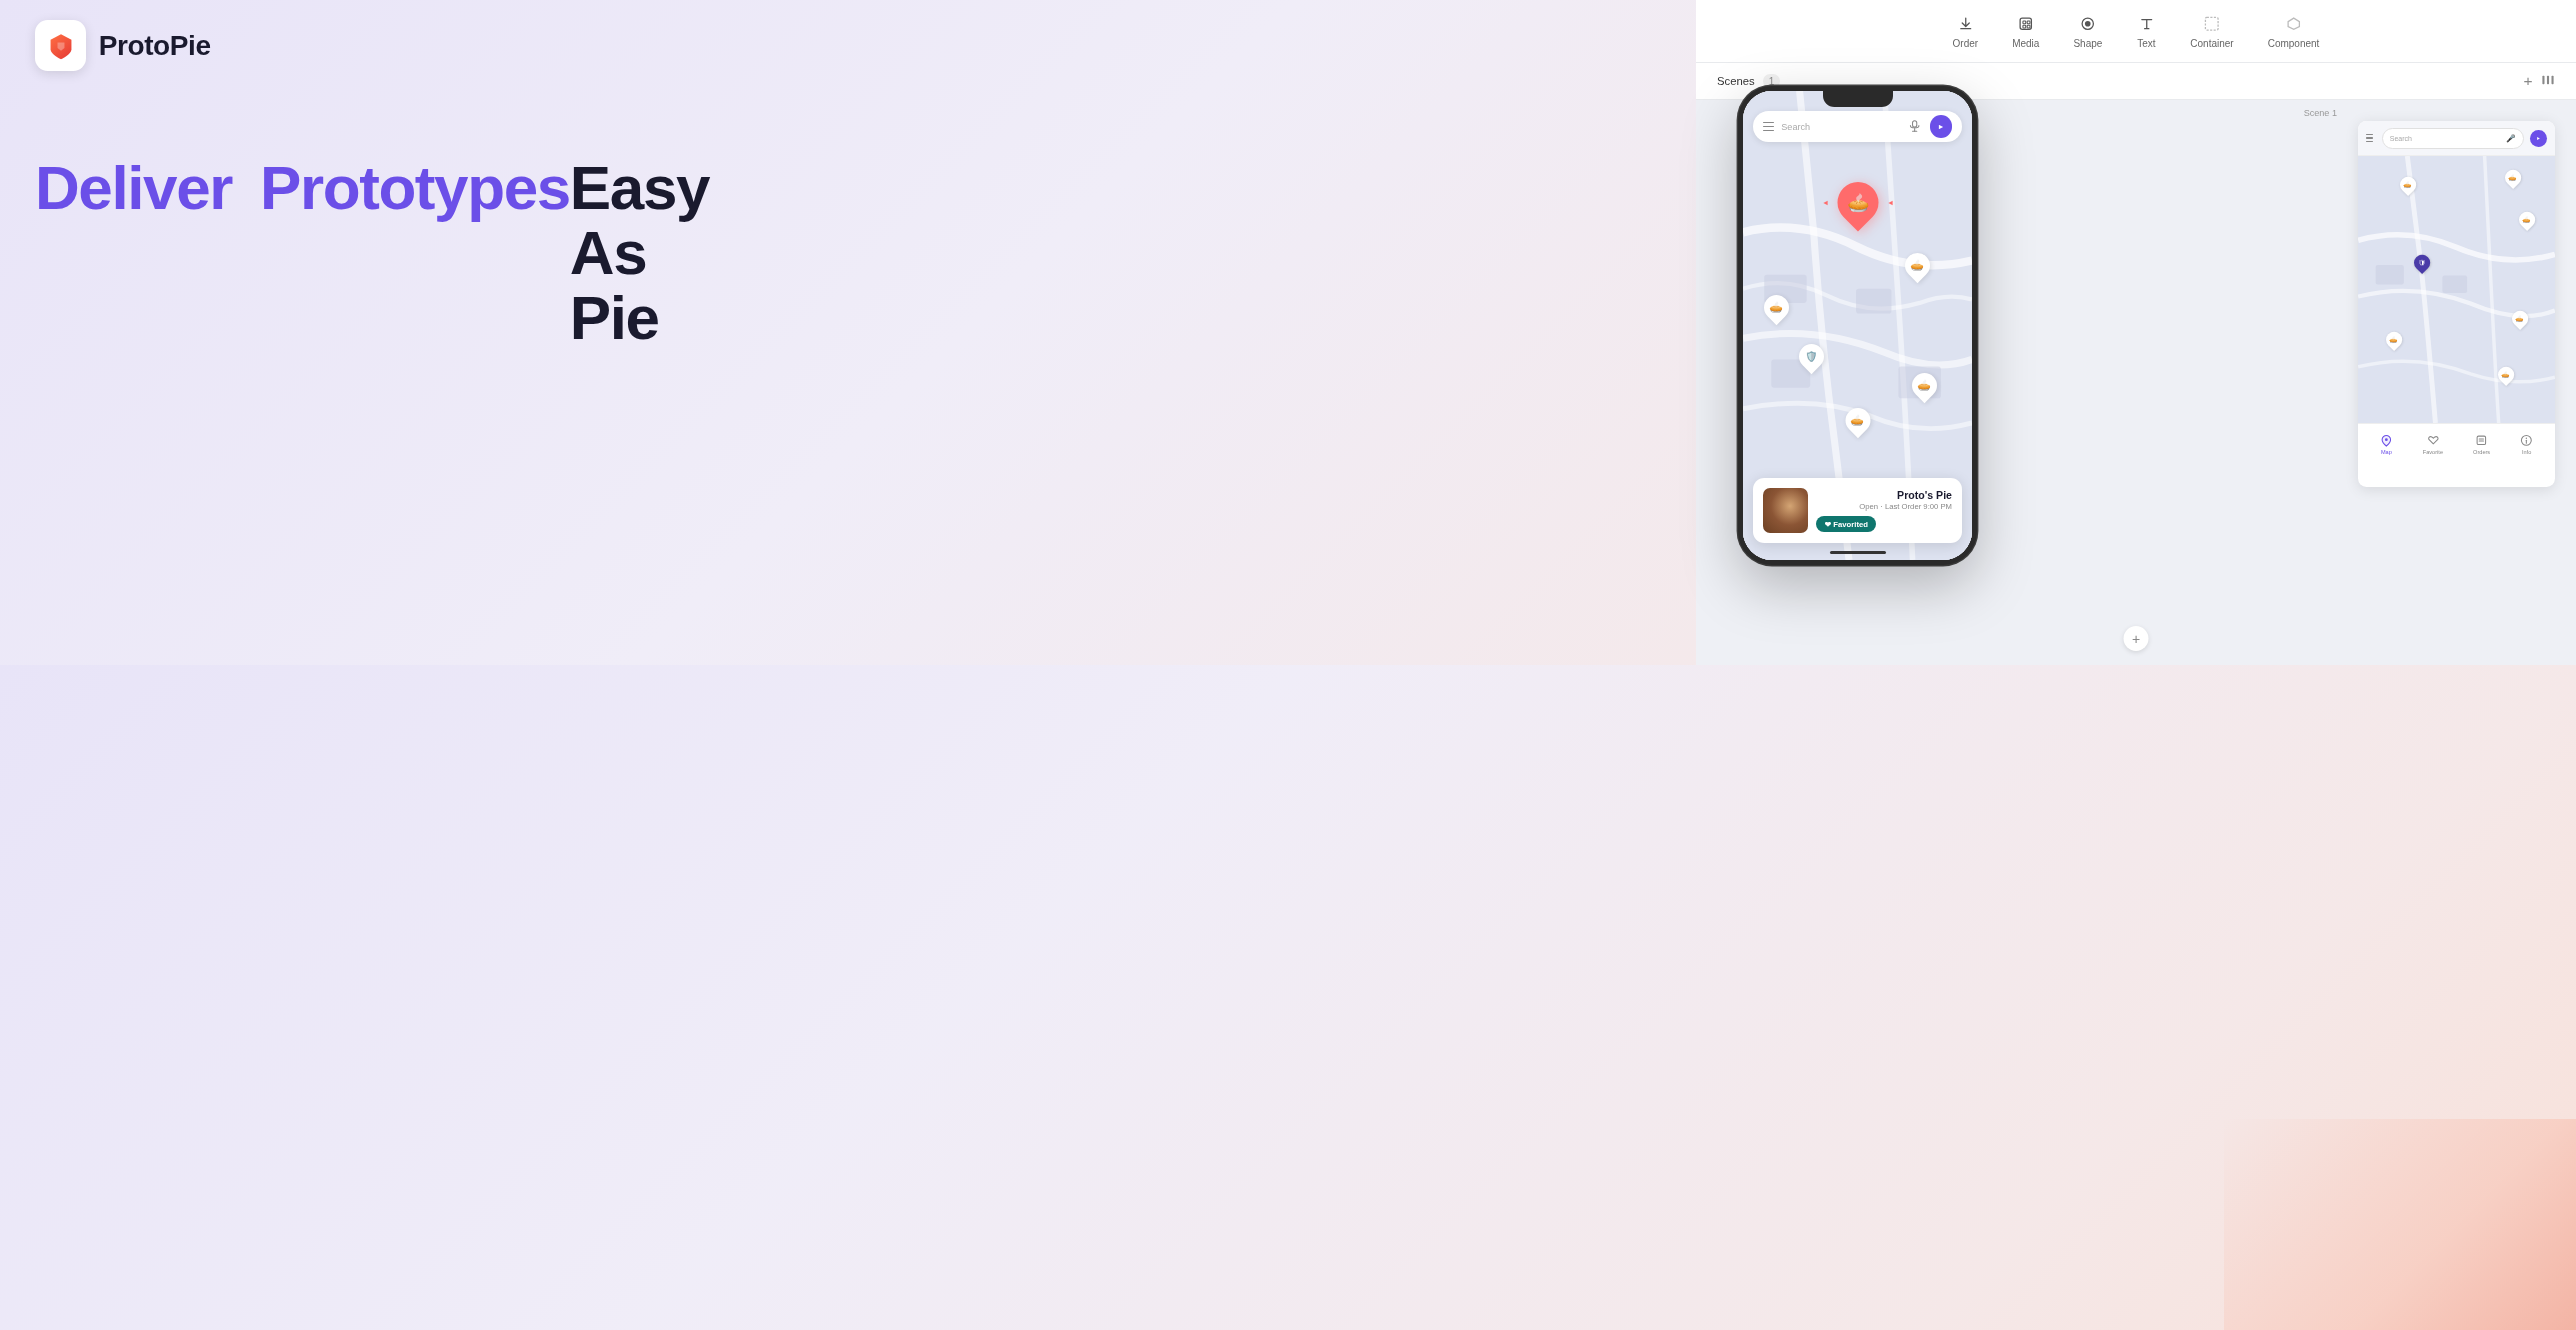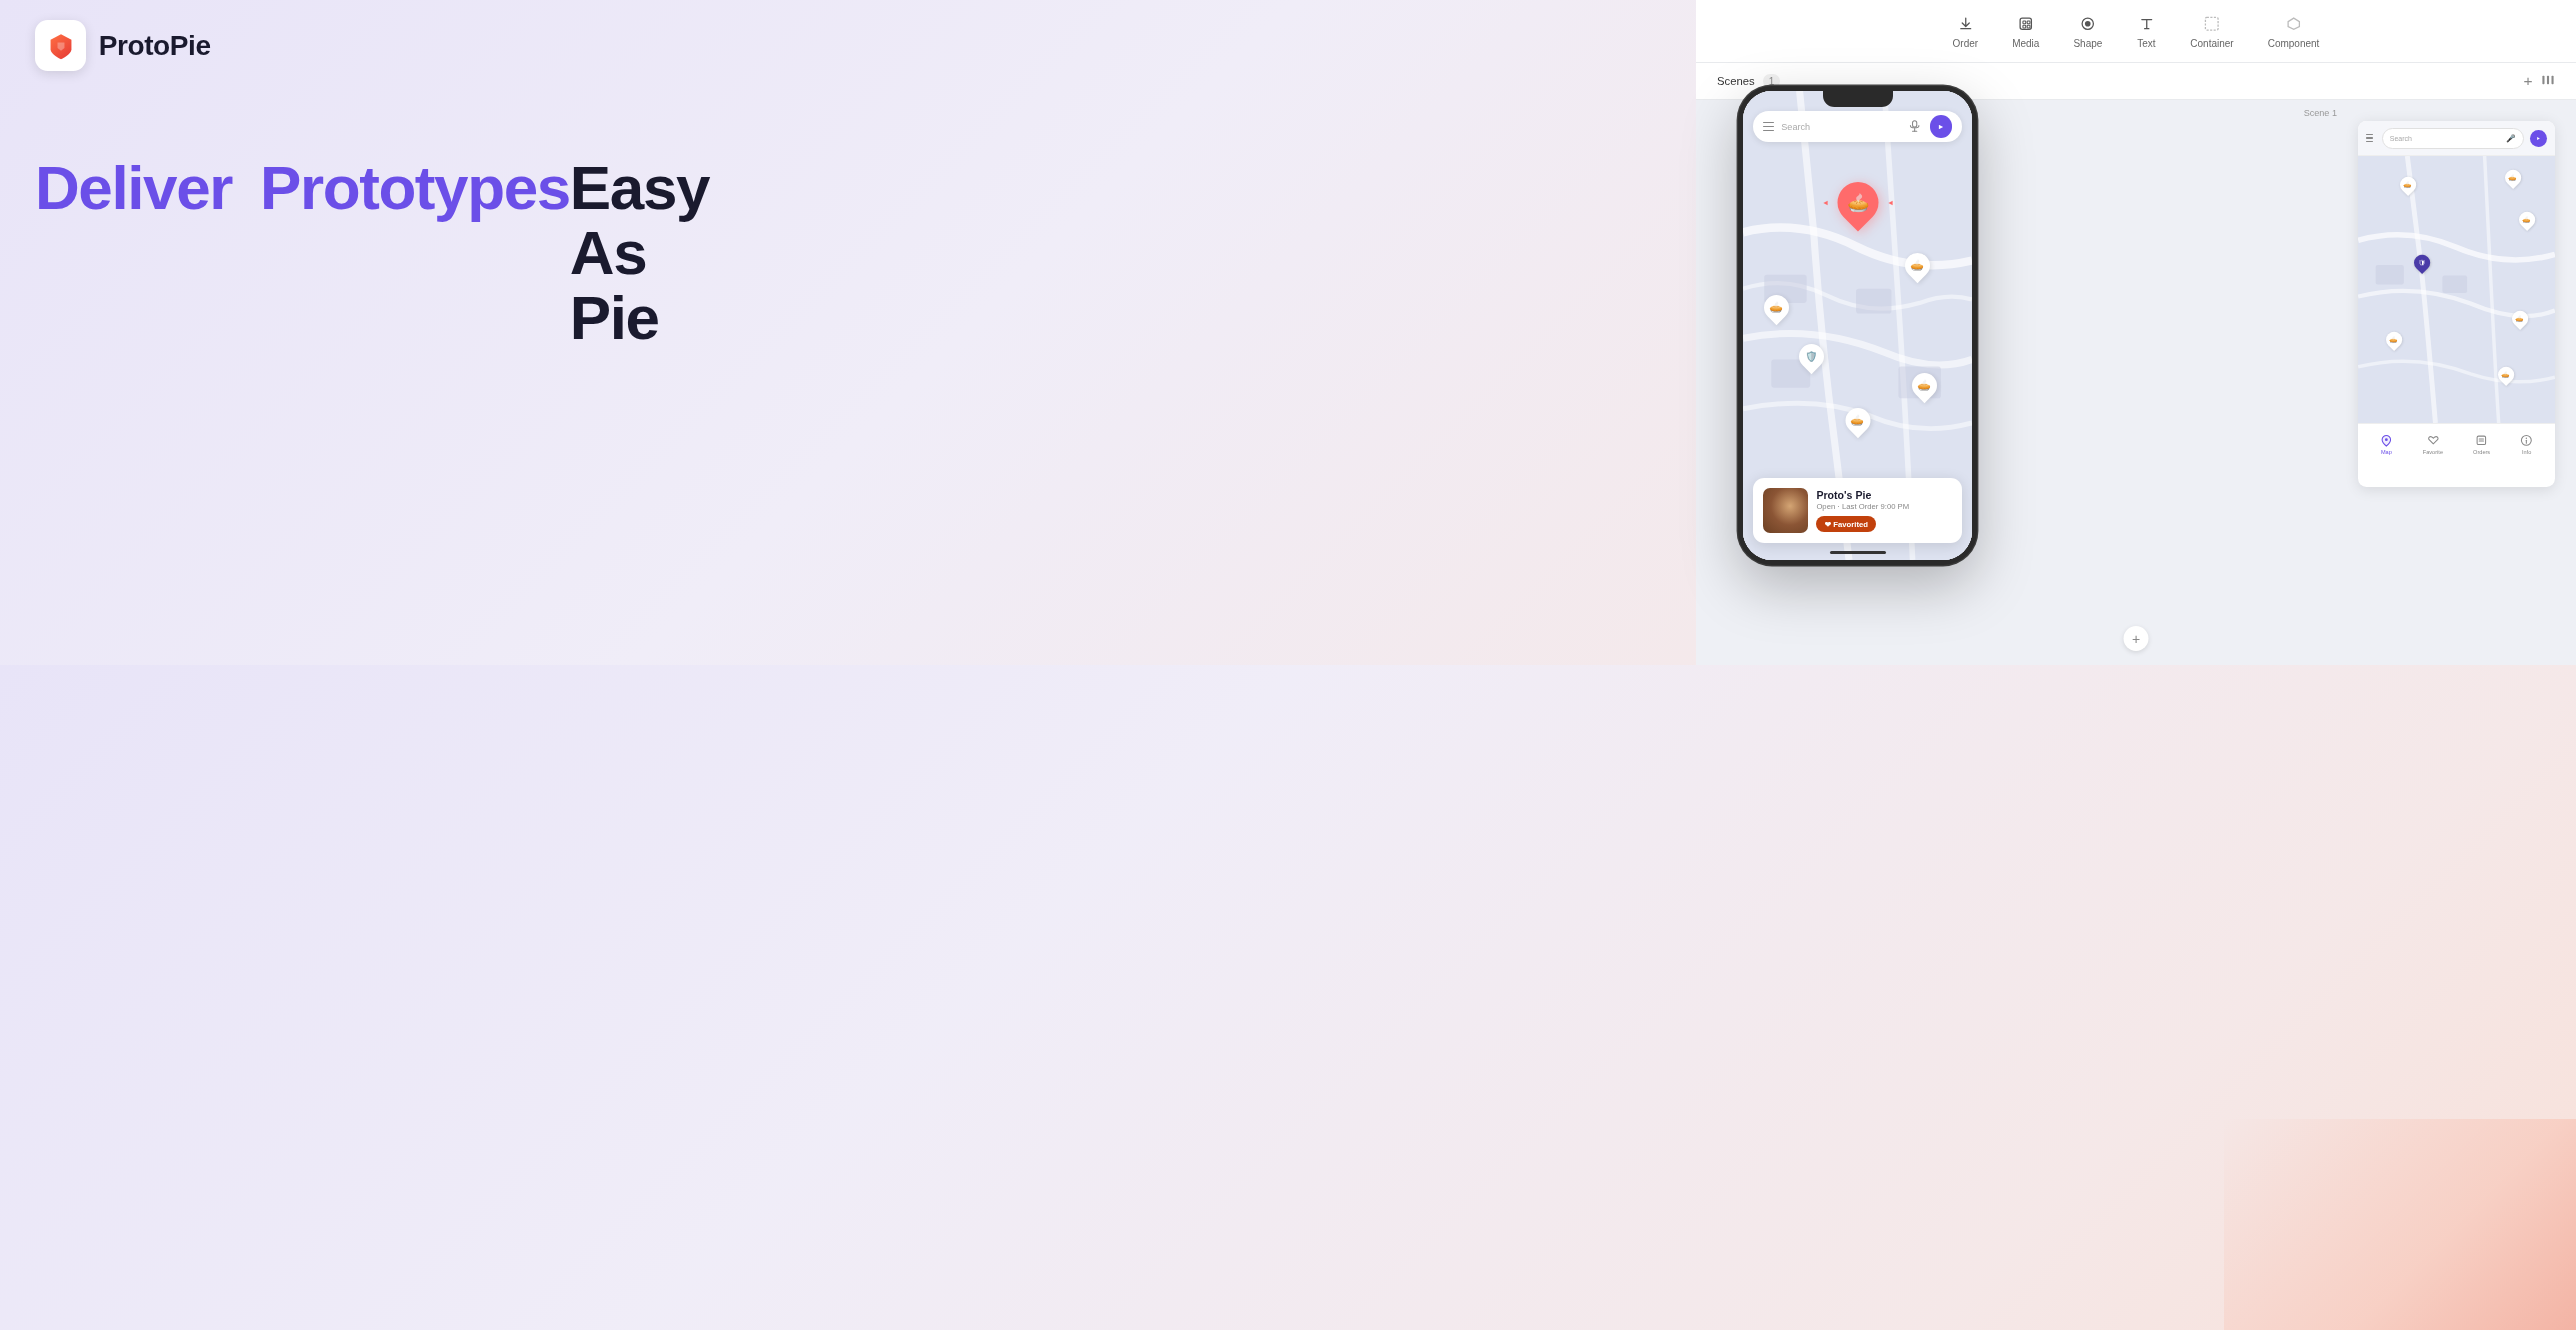--- a/index.html
+++ b/index.html
@@ -358,36 +358,37 @@
     }
 
     .pie-img-inner {
       width: 100%;
       height: 100%;
       background: radial-gradient(circle at 60% 40%, #d4a574 0%, #8b5535 50%, #6b3f22 100%);
     }
 
     .bottom-card-info {
       flex: 1;
+      text-align: right;
     }
 
     .shop-name {
       font-size: 10.6px;
       font-weight: 700;
       color: #1a1a2e;
     }
 
     .shop-status {
       font-size: 7.7px;
       color: #888;
       margin-top: 1.4px;
     }
 
     .favorited-btn {
-      background: #c2410c;
+      background: #0f766e;
       color: white;
       border-radius: 10px;
       padding: 3.5px 8.4px;
       font-size: 7.7px;
       font-weight: 600;
       display: flex;
       align-items: center;
       gap: 2.8px;
       margin-top: 5.6px;
       width: fit-content;

